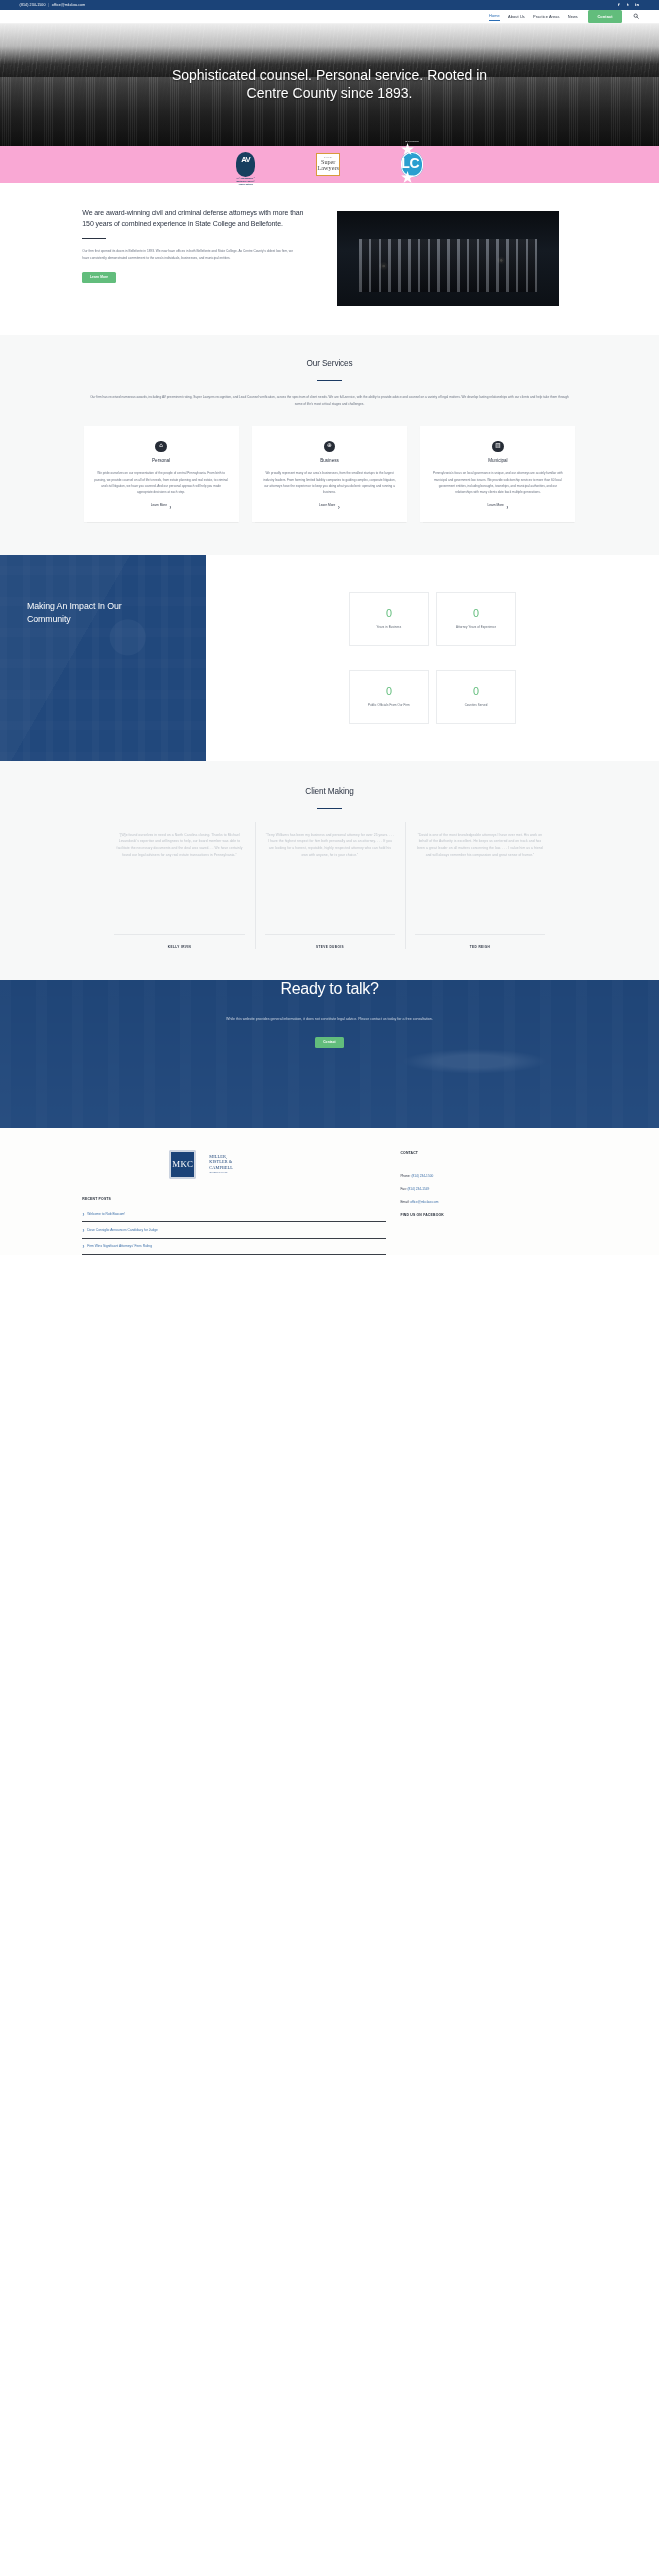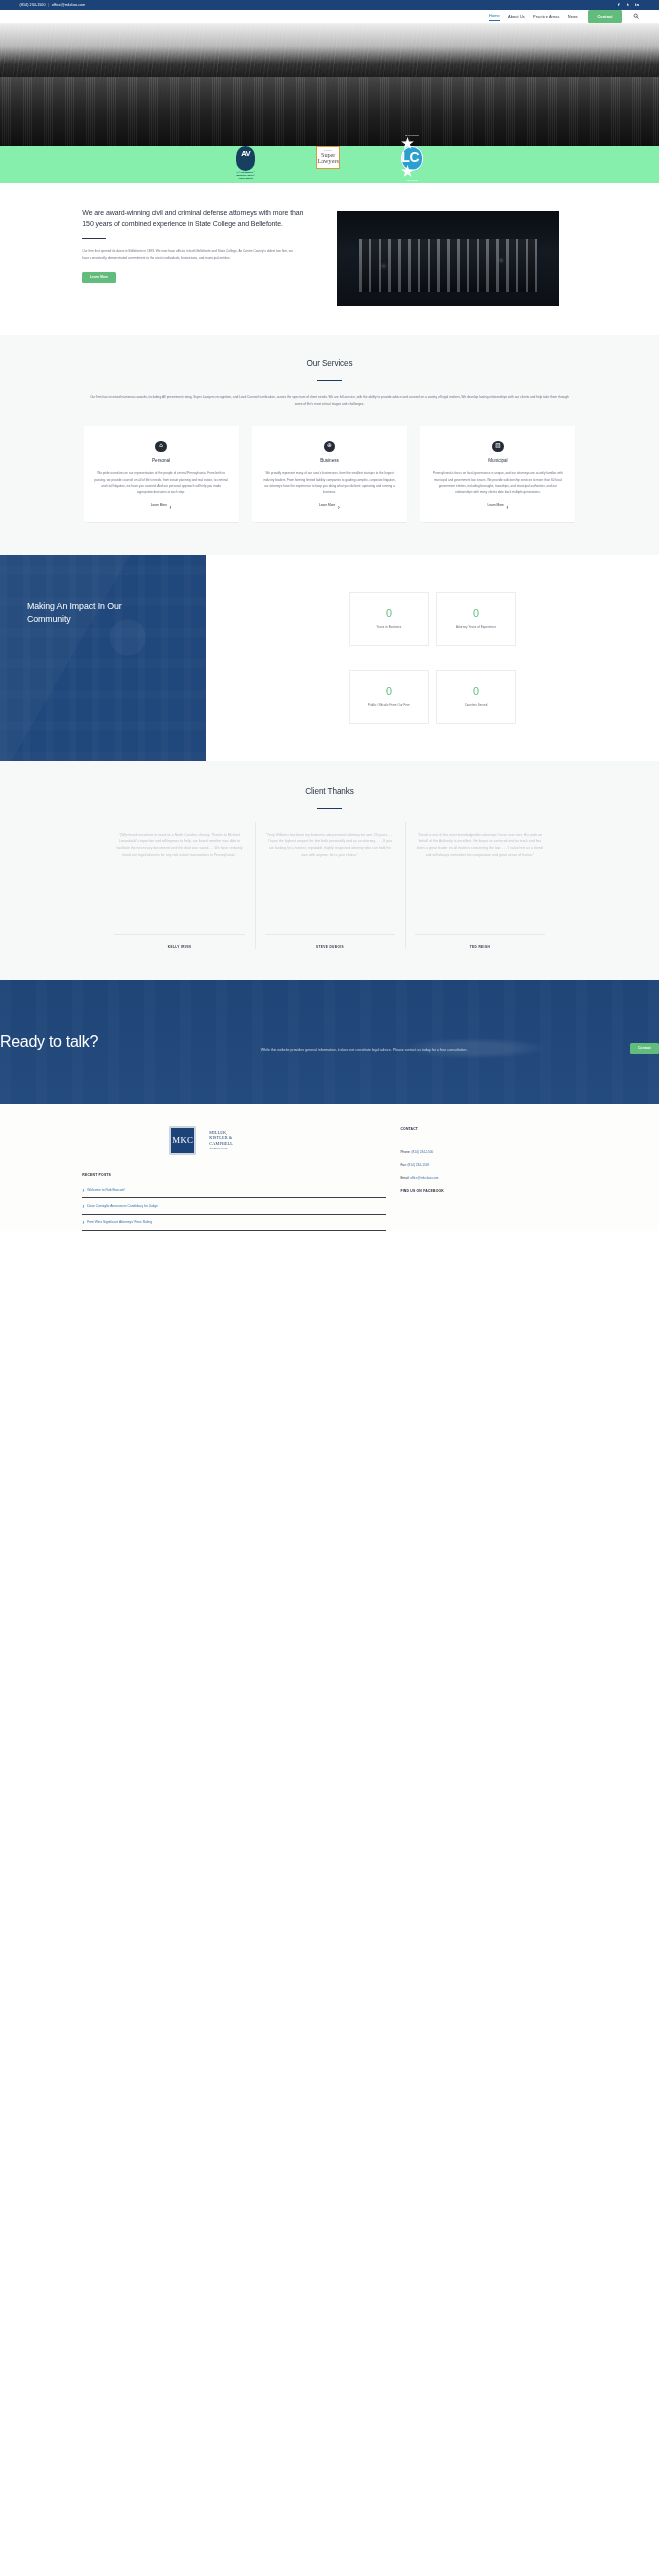--- a/index.html
+++ b/index.html
@@ -65,21 +65,21 @@
       linear-gradient(180deg, rgba(125,125,125,.55) 0%, rgba(40,40,40,.85) 55%, rgba(15,15,15,.95) 100%);
   }
   .hero-inner { position:relative; z-index:3; width:361px; text-align:center; }
   .hero-title {
     color:#fff; font-size:14px; line-height:1.28; font-weight:400;
     text-shadow:0 0.5px 1.5px rgba(0,0,0,.55);
   }
 
   
   .badges {
-    background:#86efac; height:37px; display:flex; 
+    background:#f9a8d4; height:37px; display:flex; align-items:center;
     justify-content:center; gap:61px;
   }
   .badge-av {
     width:19px; height:25px; border-radius:50% / 42%;
     background:#173f5f; display:flex; align-items:flex-start; justify-content:center;
     position:relative;
   }
   .badge-av .av-txt {
     color:#fff; font-size:7.7px; font-weight:bold; letter-spacing:-0.5px;
     margin-top:3.6px; font-family:"Liberation Sans", sans-serif;
@@ -207,22 +207,22 @@
     font-size:3.3px; line-height:2.05; color:#b9bec5; letter-spacing:0.1px; min-height:108px;
     display:flex; align-items:flex-start; justify-content:center; padding-top:9.3px;
   }
   .review-author {
     font-size:3.1px; font-weight:bold; color:#2b3342; letter-spacing:0.4px;
     border-top:0.5px solid #e6e8ea; padding-top:9.3px; margin-top:4.1px;
   }
 
   
   .cta {
-    height:124px; background:#21487c; position:relative; overflow:hidden;
-    display:flex; flex-direction:row; align-items:center; justify-content:space-between;
+    height:148px; background:#21487c; position:relative; overflow:hidden;
+    display:flex; flex-direction:column; align-items:center; justify-content:flex-start;
   }
   .cta::before {
     content:""; position:absolute; inset:0; opacity:.16;
     background:
       radial-gradient(ellipse at 72% 55%, rgba(255,255,255,.55) 0 36px, transparent 72px),
       repeating-linear-gradient(90deg, rgba(255,255,255,.10) 0 11.3px, transparent 11.3px 36px),
       linear-gradient(180deg, rgba(0,0,0,.25), rgba(255,255,255,.12));
   }
   .cta-title { position:relative; z-index:2; color:#fff; font-size:16px; font-weight:400; letter-spacing:-0.3px; }
   .cta-sub {
@@ -286,20 +286,23 @@
   <span class="nav-search">
     <svg viewBox="0 0 24 24" fill="none" stroke="#1d2430" stroke-width="2.4">
       <circle cx="10.5" cy="10.5" r="6.5"></circle>
         <line x1="15.4" y1="15.4" x2="21" y2="21" stroke-linecap="round"></line>
     </svg>
   </span>
 </div>
 
 <div class="hero">
   <div class="hero-bg"></div>
+  <div class="hero-inner">
+    <h1 class="hero-title">Sophisticated counsel. Personal service. Rooted in Centre County since 1893.</h1>
+  </div>
 </div>
 
 <div class="badges">
   <div class="badge-av">
     <span class="av-txt">AV</span>
     <span class="badge-av-cap">
       <span>AV® PREEMINENT™</span><br>
       <span>Martindale-Hubbell®</span><br>
       <span>Lawyer Ratings</span>
     </span>
@@ -391,21 +394,21 @@
       </div>
       <div class="stat">
         <div class="stat-num">0</div>
         <div class="stat-label">Counties Served</div>
       </div>
     </div>
   </div>
 </div>
 
 <div class="reviews">
-  <h2 class="sec-title">Client Thanks</h2>
+  <h2 class="sec-title">Client Making</h2>
   <div class="sec-rule"></div>
   <div class="reviews-grid">
     <div class="review">
       <div class="review-text">“[W]e found ourselves in need on a North Carolina closing. Thanks to Michael Levandoski's expertise and willingness to help, our board member was able to facilitate the necessary documents and the deal was saved. . . We have certainly found our legal advisers for any real estate transactions in Pennsylvania.“</div>
       <div class="review-author">KELLY IRVIN</div>
     </div>
     <div class="review">
       <div class="review-text">"Terry Williams has been my business and personal attorney for over 25 years. . . . I have the highest respect for him both personally and as an attorney. . . . If you are looking for a honest, reputable, highly respected attorney who can hold his own with anyone, he is your choice."</div>
       <div class="review-author">STEVE DUBOIS</div>
     </div>

